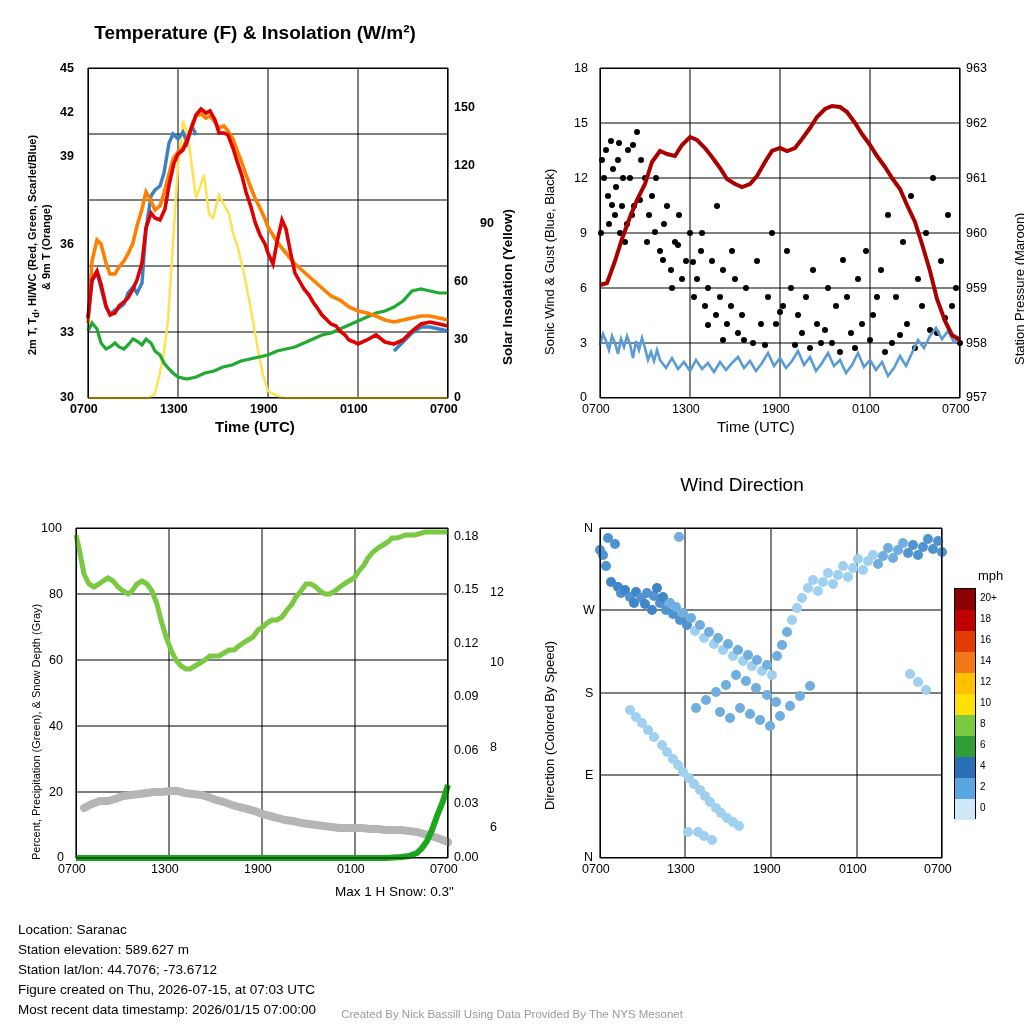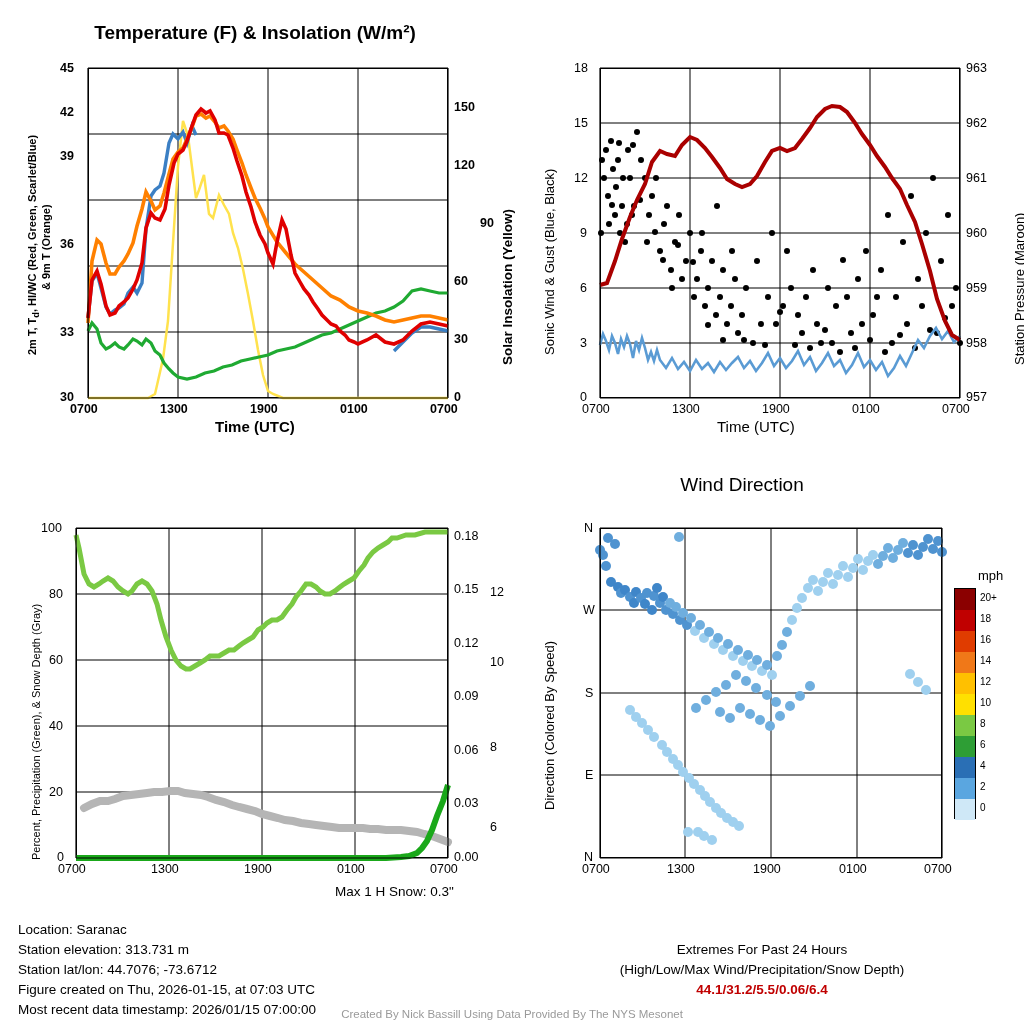--- a/index.html
+++ b/index.html
@@ -504,23 +504,20 @@
     <div class="legtick" style="left:468px;top:216px;">12</div>
     <div class="legtick" style="left:468px;top:237px;">10</div>
     <div class="legtick" style="left:468px;top:258px;">8</div>
     <div class="legtick" style="left:468px;top:279px;">6</div>
     <div class="legtick" style="left:468px;top:300px;">4</div>
     <div class="legtick" style="left:468px;top:321px;">2</div>
     <div class="legtick" style="left:468px;top:342px;">0</div>
   </div>
 
   <div class="foot" style="left:18px;top:922px;">Location: Saranac</div>
-  <div class="foot" style="left:18px;top:942px;">Station elevation: 313.731 m</div>
+  <div class="foot" style="left:18px;top:942px;">Station elevation: 589.627 m</div>
   <div class="foot" style="left:18px;top:962px;">Station lat/lon: 44.7076; -73.6712</div>
-  <div class="foot" style="left:18px;top:982px;">Figure created on Thu, 2026-01-15, at 07:03 UTC</div>
+  <div class="foot" style="left:18px;top:982px;">Figure created on Thu, 2026-07-15, at 07:03 UTC</div>
   <div class="foot" style="left:18px;top:1002px;">Most recent data timestamp: 2026/01/15 07:00:00</div>
 
-  <div class="foot" style="left:512px;top:942px;width:500px;text-align:center;">Extremes For Past 24 Hours</div>
-  <div class="foot" style="left:512px;top:962px;width:500px;text-align:center;">(High/Low/Max Wind/Precipitation/Snow Depth)</div>
-  <div class="foot footred" style="left:512px;top:982px;width:500px;text-align:center;">44.1/31.2/5.5/0.06/6.4</div>
 
   <div class="credit" style="left:0;top:1008px;">Created By Nick Bassill Using Data Provided By The NYS Mesonet</div>
 </div>
 
 </body></html>

